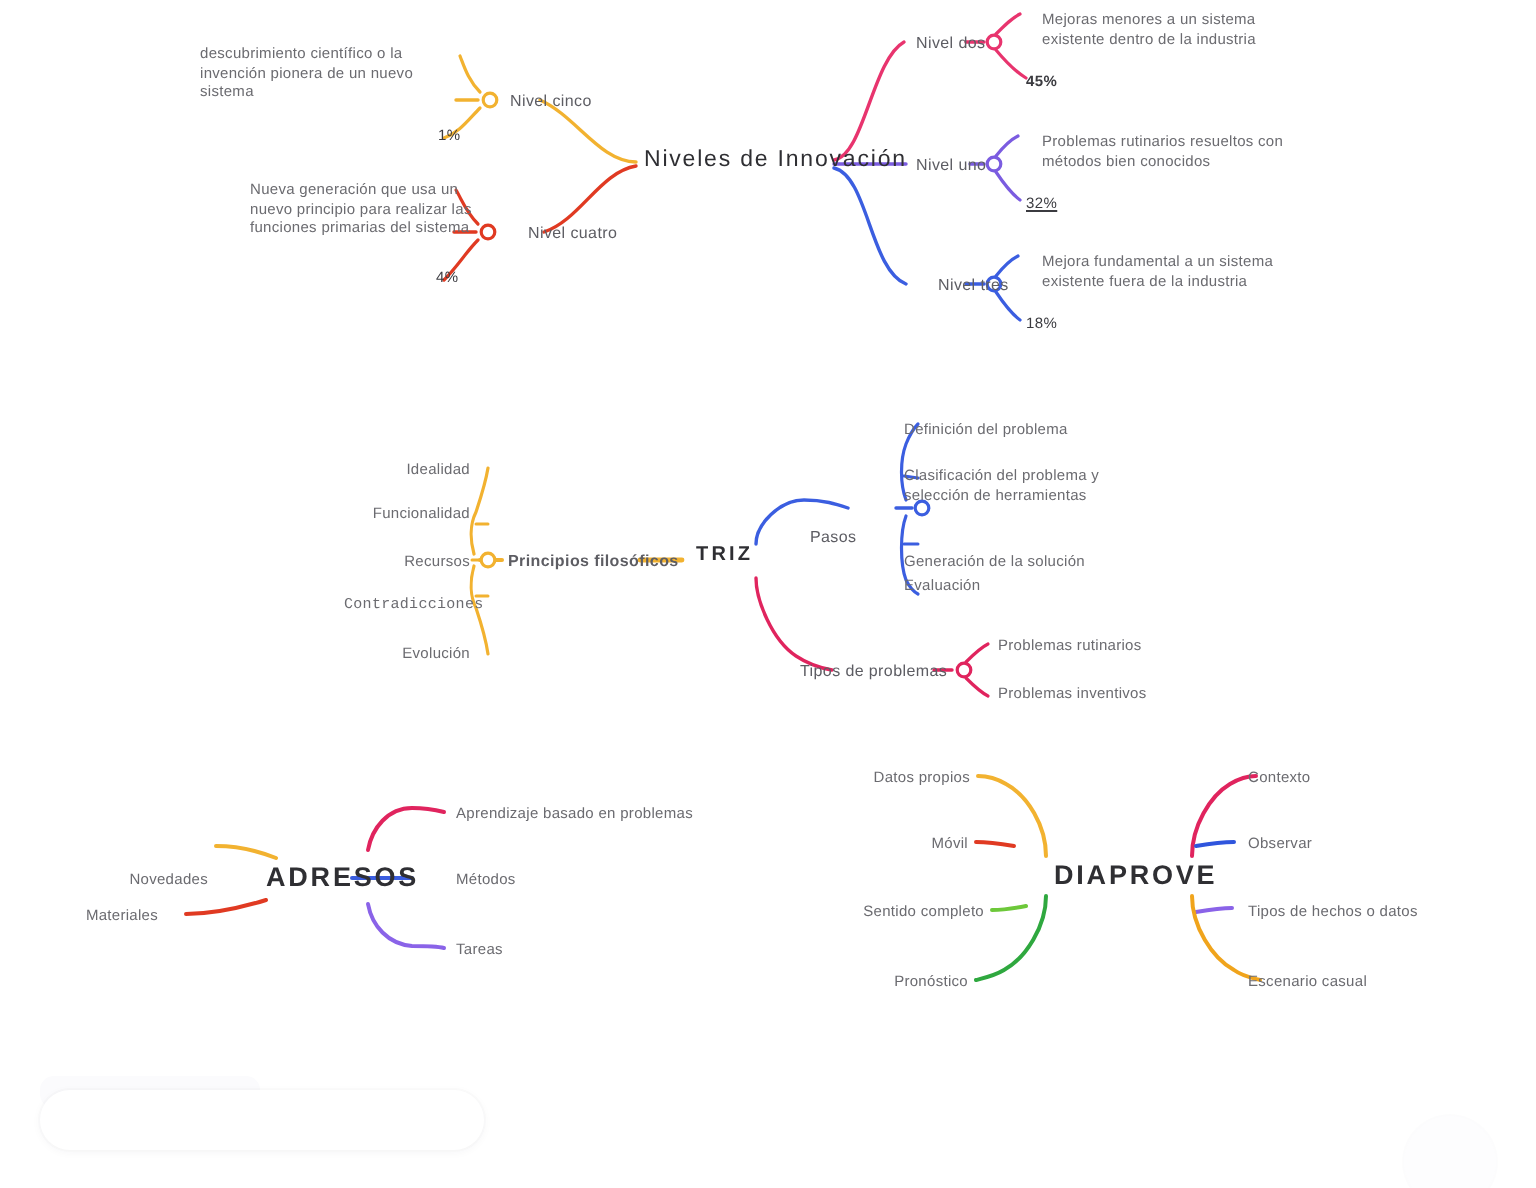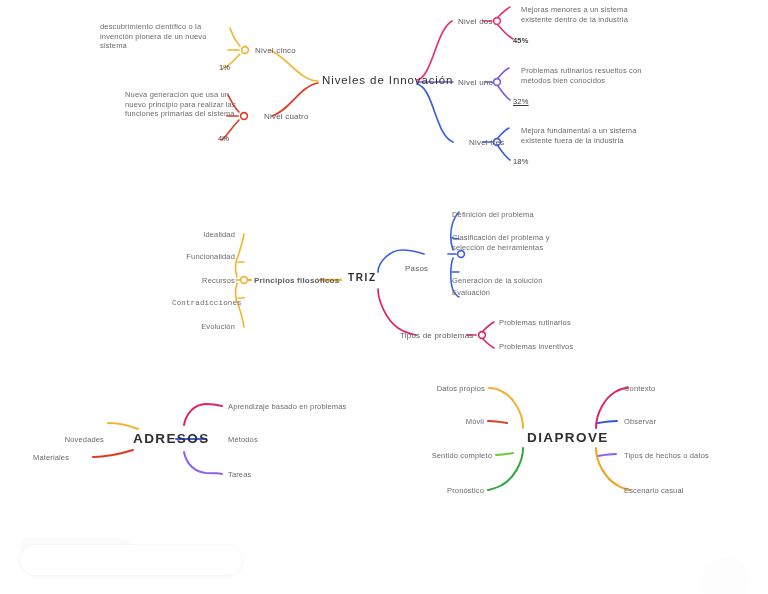--- a/index.html
+++ b/index.html
@@ -263,21 +263,21 @@
   <div class="lbl" style="left:452px; top:266px; width:140px;margin-top:10px;">Generación de la solución</div>
   <div class="lbl" style="left:452px; top:288px; width:90px;">Evaluación</div>
 
   <div class="mid" style="left:400px; top:331px;">Tipos de problemas</div>
   <div class="lbl" style="left:499px; top:318px; width:110px;">Problemas rutinarios</div>
   <div class="lbl" style="left:499px; top:342px; width:110px;">Problemas inventivos</div>
 
   <div class="central t3" style="left:133px; top:431px;">ADRESOS</div>
 
   <div class="lbl" style="left:48px; top:419px; width:56px; text-align:right;margin-top:16px;">Novedades</div>
-  <div class="lbl" style="left:33px; top:453px; width:56px; text-align:left;">Materiales</div>
+  <div class="lbl" style="left:33px; top:453px; width:56px; text-align:center;">Materiales</div>
   <div class="lbl" style="left:228px; top:402px; width:170px;">Aprendizaje basado en problemas</div>
   <div class="lbl" style="left:228px; top:435px; width:60px;">Métodos</div>
   <div class="lbl" style="left:228px; top:470px; width:60px;">Tareas</div>
 
   <div class="central t3" style="left:527px; top:430px;">DIAPROVE</div>
 
   <div class="lbl" style="left:425px; top:384px; width:60px; text-align:right;">Datos propios</div>
   <div class="lbl" style="left:440px; top:417px; width:44px; text-align:right;">Móvil</div>
   <div class="lbl" style="left:417px; top:451px; width:75px; text-align:right;">Sentido completo</div>
   <div class="lbl" style="left:427px; top:486px; width:57px; text-align:right;">Pronóstico</div>

